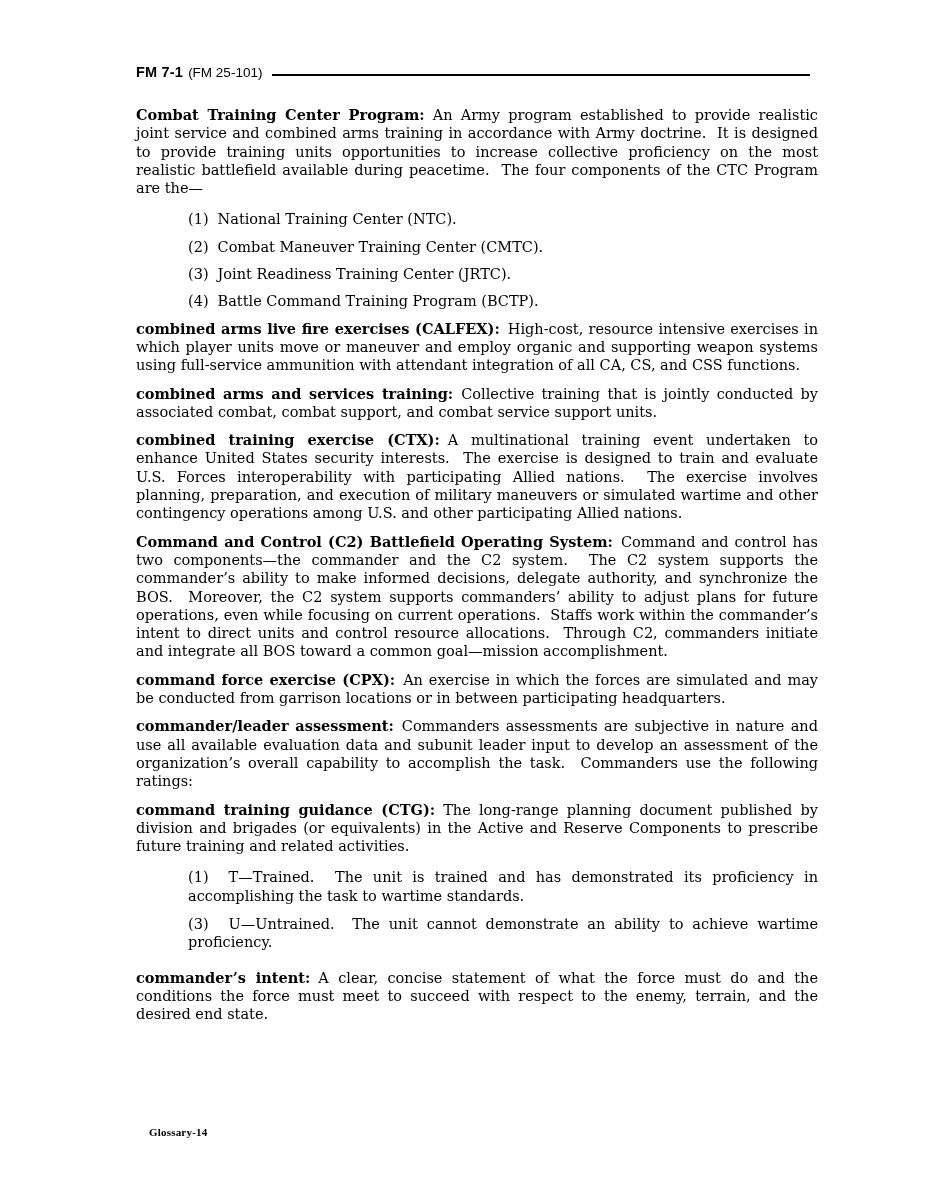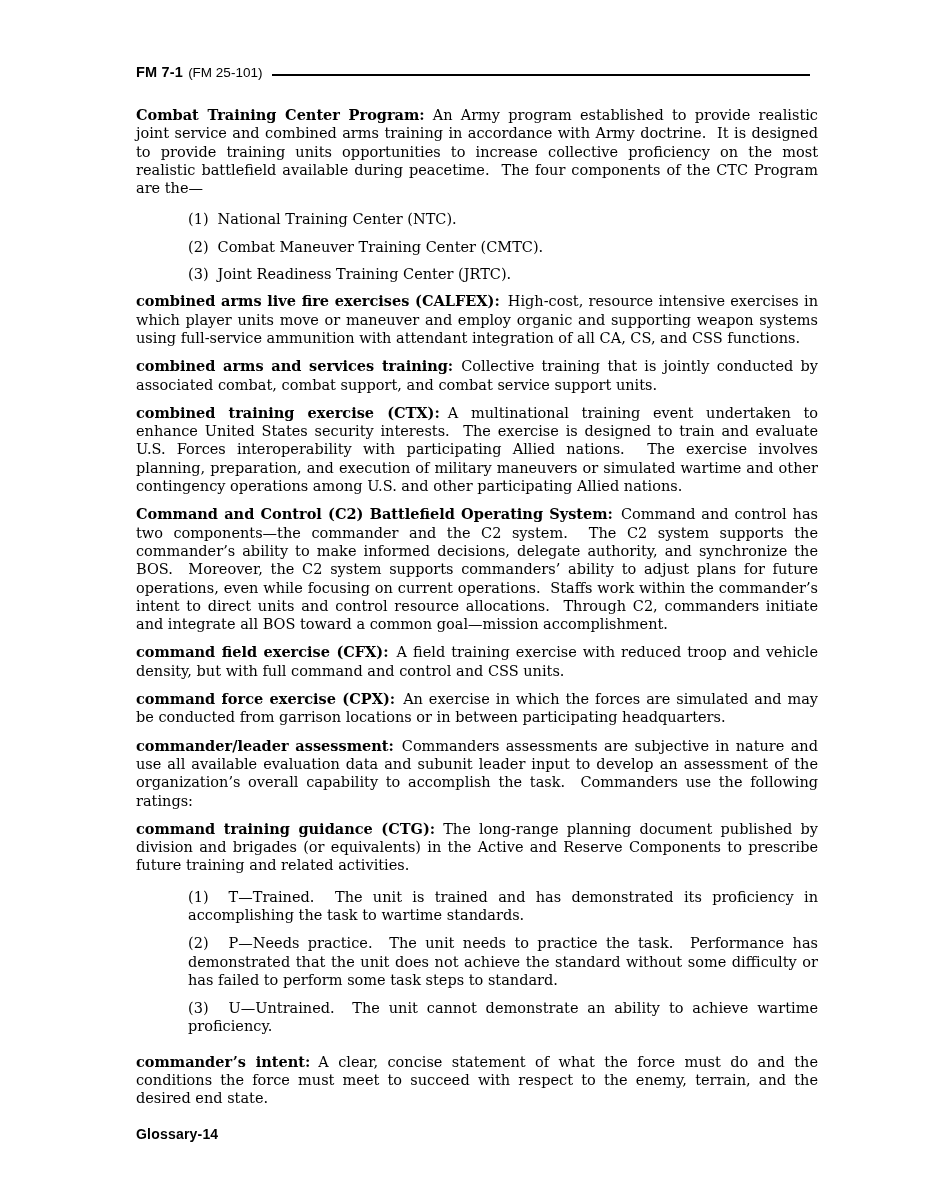--- a/index.html
+++ b/index.html
@@ -84,25 +84,25 @@
   }
   .rating .num {
     padding-right: 20px;
   }
   .rating .def {
     white-space: pre-wrap;
   }
   
   .page-footer {
     position: absolute;
-    left: 136px;
+    left: 149px;
     top: 1126px;
-    font-family: Liberation Sans, sans-serif;
+    font-family: Liberation Serif, serif;
     font-weight: bold;
-    font-size: 14px;
+    font-size: 11px;
     letter-spacing: 0.2px;
   }
 </style>
 </head>
 <body>
 
 <div class="page">
 
   <div class="page-header">
     <span class="hdr-bold">FM 7-1</span>
@@ -111,41 +111,40 @@
   </div>
 
   <div class="content">
 
     <p class="entry"><span class="term">Combat Training Center Program:</span><span class="def">An Army program established to provide realistic joint service and combined arms training in accordance with Army doctrine.  It is designed to provide training units opportunities to increase collective proficiency on the most realistic battlefield available during peacetime.  The four components of the CTC Program are the—</span></p>
 
     <div class="sublist">
       <p class="subitem"><span class="num">(1)</span><span>National Training Center (NTC).</span></p>
       <p class="subitem"><span class="num">(2)</span><span>Combat Maneuver Training Center (CMTC).</span></p>
       <p class="subitem"><span class="num">(3)</span><span>Joint Readiness Training Center (JRTC).</span></p>
+      <p class="subitem"><span class="num">(4)</span><span>Battle Command Training Program (BCTP).</span></p>
     </div>
 
     <p class="entry"><span class="term">combined arms live fire exercises (CALFEX):</span><span class="def">High-cost, resource intensive exercises in which player units move or maneuver and employ organic and supporting weapon systems using full-service ammunition with attendant integration of all CA, CS, and CSS functions.</span></p>
 
     <p class="entry"><span class="term">combined arms and services training:</span><span class="def">Collective training that is jointly conducted by associated combat, combat support, and combat service support units.</span></p>
 
     <p class="entry"><span class="term">combined training exercise (CTX):</span><span class="def">A multinational training event undertaken to enhance United States security interests.  The exercise is designed to train and evaluate U.S. Forces interoperability with participating Allied nations.  The exercise involves planning, preparation, and execution of military maneuvers or simulated wartime and other contingency operations among U.S. and other participating Allied nations.</span></p>
 
     <p class="entry"><span class="term">Command and Control (C2) Battlefield Operating System:</span><span class="def">Command and control has two components—the commander and the C2 system.  The C2 system supports the commander’s ability to make informed decisions, delegate authority, and synchronize the BOS.  Moreover, the C2 system supports commanders’ ability to adjust plans for future operations, even while focusing on current operations.  Staffs work within the commander’s intent to direct units and control resource allocations.  Through C2, commanders initiate and integrate all BOS toward a common goal—mission accomplishment.</span></p>
 
-    <p class="entry"><span class="term">command field exercise (CFX):</span><span class="def">A field training exercise with reduced troop and vehicle density, but with full command and control and CSS units.</span></p>
 
     <p class="entry"><span class="term">command force exercise (CPX):</span><span class="def">An exercise in which the forces are simulated and may be conducted from garrison locations or in between participating headquarters.</span></p>
 
     <p class="entry"><span class="term">commander/leader assessment:</span><span class="def">Commanders assessments are subjective in nature and use all available evaluation data and subunit leader input to develop an assessment of the organization’s overall capability to accomplish the task.  Commanders use the following ratings:</span></p>
 
     <p class="entry"><span class="term">command training guidance (CTG):</span><span class="def">The long-range planning document published by division and brigades (or equivalents) in the Active and Reserve Components to prescribe future training and related activities.</span></p>
 
     <div class="sublist">
       <p class="rating"><span class="num">(1)</span><span class="def">T—Trained.  The unit is trained and has demonstrated its proficiency in accomplishing the task to wartime standards.</span></p>
-      <p class="rating"><span class="num">(2)</span><span class="def">P—Needs practice.  The unit needs to practice the task.  Performance has demonstrated that the unit does not achieve the standard without some difficulty or has failed to perform some task steps to standard.</span></p>
       <p class="rating"><span class="num">(3)</span><span class="def">U—Untrained.  The unit cannot demonstrate an ability to achieve wartime proficiency.</span></p>
     </div>
 
     <p class="entry gap-lg"><span class="term">commander’s intent:</span><span class="def">A clear, concise statement of what the force must do and the conditions the force must meet to succeed with respect to the enemy, terrain, and the desired end state.</span></p>
 
   </div>
 
   <div class="page-footer">
     <span>Glossary-14</span>
   </div>

